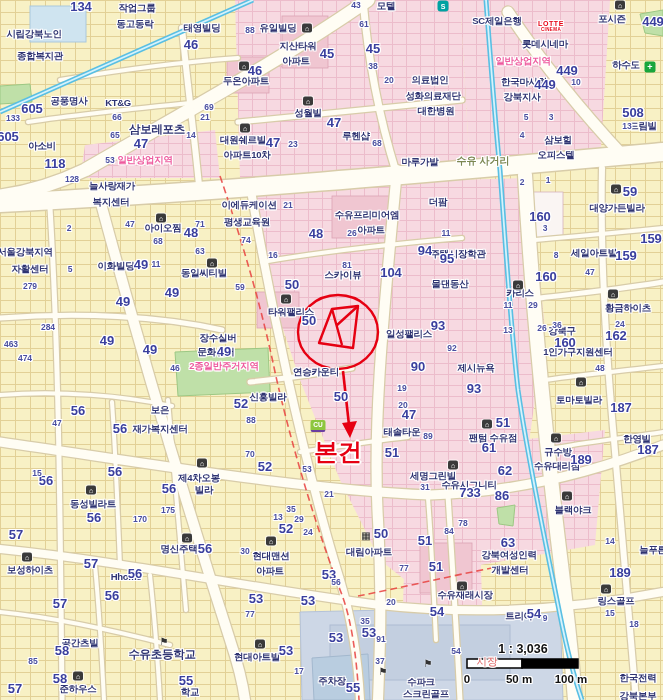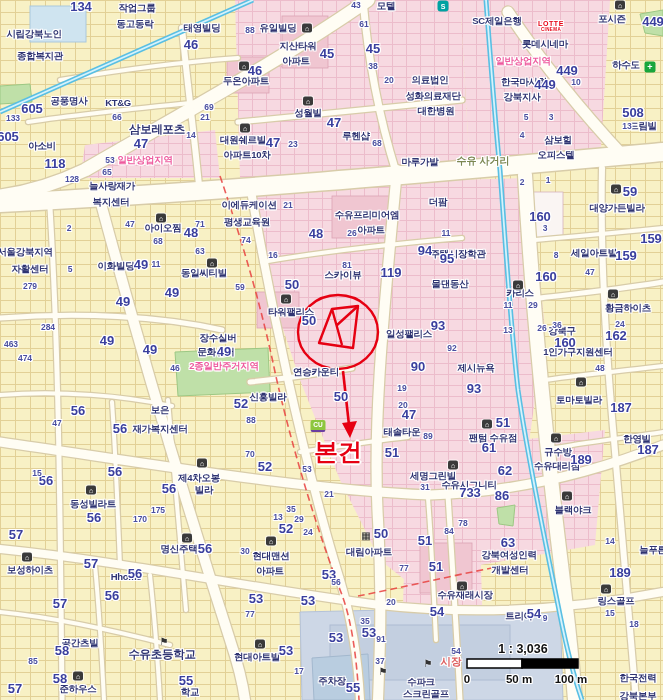--- a/index.html
+++ b/index.html
@@ -8,21 +8,21 @@
   #base{position:absolute;left:0;top:0;}
   .lbl{position:absolute;transform:translate(-50%,-50%);white-space:nowrap;line-height:1;
        font-family:"Liberation Sans",sans-serif;
        text-shadow:-1px 0 #fff,1px 0 #fff,0 -1px #fff,0 1px #fff,-1px -1px #fff,1px 1px #fff,-1px 1px #fff,1px -1px #fff;}
   .n{font-size:9.5px;color:#2f3472;font-weight:600;letter-spacing:-0.3px;}
   .N{font-size:11.5px;color:#2f3472;font-weight:700;letter-spacing:-0.3px;}
   .u{font-size:8.5px;color:#4a4fa0;font-weight:600;}
   .U{font-size:13px;color:#3a3f9e;font-weight:800;}
   .z{font-size:9.5px;color:#ee5a9e;font-weight:700;letter-spacing:-0.3px;}
   .r{font-size:10px;color:#7b8751;font-weight:600;}
-  .m{font-size:10.5px;color:#de5f5f;font-weight:700;}
+  .m{font-size:10.5px;color:#de5f5f;font-weight:400;margin-left:36px;}
   .l1{font-size:7px;color:#e60012;font-weight:900;letter-spacing:.6px;}
   .l2{font-size:4.5px;color:#e60012;font-weight:700;letter-spacing:.4px;}
   .sc{font-size:11.5px;color:#111;font-weight:600;}
   .scT{font-size:12.5px;color:#111;font-weight:600;}
   .redlbl{position:absolute;transform:translate(-50%,-50%);font-size:24px;font-weight:900;color:#e60012;
        white-space:nowrap;line-height:1;
        text-shadow:-2px 0 #fff,2px 0 #fff,0 -2px #fff,0 2px #fff,-1px -1px #fff,1px 1px #fff,-1px 1px #fff,1px -1px #fff;}
   .ic{position:absolute;transform:translate(-50%,-50%);line-height:1;}
   .ic-b{width:10px;height:9px;background:#3a3a3a;color:#fff;font-size:7px;line-height:9px;text-align:center;
         border-radius:2px;box-shadow:0 0 0 1px rgba(255,255,255,.7);}
@@ -310,21 +310,21 @@
       <div class="lbl U" style="left: 172px; top: 292px;">49</div>
       <div class="lbl U" style="left: 123px; top: 301px;">49</div>
       <div class="lbl U" style="left: 107px; top: 340px;">49</div>
       <div class="lbl U" style="left: 141px; top: 264px;">49</div>
       <div class="lbl U" style="left: 150px; top: 349px;">49</div>
       <div class="lbl U" style="left: 224px; top: 351px;">49</div>
       <div class="lbl U" style="left: 292px; top: 284px;">50</div>
       <div class="lbl U" style="left: 309px; top: 320px;">50</div>
       <div class="lbl U" style="left: 341px; top: 396px;">50</div>
       <div class="lbl U" style="left: 381px; top: 533px;">50</div>
-      <div class="lbl U" style="left: 391px; top: 272px;">119</div>
+      <div class="lbl U" style="left: 391px; top: 272px;">104</div>
       <div class="lbl U" style="left: 438px; top: 325px;">93</div>
       <div class="lbl U" style="left: 474px; top: 388px;">93</div>
       <div class="lbl U" style="left: 418px; top: 366px;">90</div>
       <div class="lbl U" style="left: 447px; top: 258px;">95</div>
       <div class="lbl U" style="left: 425px; top: 250px;">94</div>
       <div class="lbl U" style="left: 540px; top: 216px;">160</div>
       <div class="lbl U" style="left: 546px; top: 276px;">160</div>
       <div class="lbl U" style="left: 565px; top: 342px;">160</div>
       <div class="lbl U" style="left: 616px; top: 335px;">162</div>
       <div class="lbl U" style="left: 626px; top: 255px;">159</div>
@@ -379,21 +379,21 @@
       <div class="lbl u" style="left: 72px; top: 179px;">128</div>
       <div class="lbl u" style="left: 25px; top: 358px;">474</div>
       <div class="lbl u" style="left: 130px; top: 224px;">47</div>
       <div class="lbl u" style="left: 158px; top: 241px;">68</div>
       <div class="lbl u" style="left: 200px; top: 224px;">71</div>
       <div class="lbl u" style="left: 200px; top: 251px;">63</div>
       <div class="lbl u" style="left: 156px; top: 264px;">11</div>
       <div class="lbl u" style="left: 69px; top: 228px;">2</div>
       <div class="lbl u" style="left: 70px; top: 269px;">5</div>
       <div class="lbl u" style="left: 117px; top: 117px;">66</div>
-      <div class="lbl u" style="left: 107px; top: 135px; margin-top: 37px;">65</div>
+      <div class="lbl u" style="left: 115px; top: 135px;">65</div>
       <div class="lbl u" style="left: 191px; top: 135px;">14</div>
       <div class="lbl u" style="left: 205px; top: 117px;">21</div>
       <div class="lbl u" style="left: 209px; top: 107px;">69</div>
       <div class="lbl u" style="left: 110px; top: 160px;">53</div>
       <div class="lbl u" style="left: 288px; top: 205px;">21</div>
       <div class="lbl u" style="left: 246px; top: 240px;">74</div>
       <div class="lbl u" style="left: 273px; top: 255px;">16</div>
       <div class="lbl u" style="left: 250px; top: 30px;">88</div>
       <div class="lbl u" style="left: 364px; top: 24px;">61</div>
       <div class="lbl u" style="left: 356px; top: 5px;">43</div>
@@ -424,21 +424,21 @@
       <div class="lbl u" style="left: 391px; top: 602px;">20</div>
       <div class="lbl u" style="left: 336px; top: 582px;">56</div>
       <div class="lbl u" style="left: 308px; top: 532px;">24</div>
       <div class="lbl u" style="left: 245px; top: 551px;">30</div>
       <div class="lbl u" style="left: 299px; top: 671px;">17</div>
       <div class="lbl u" style="left: 380px; top: 661px;">37</div>
       <div class="lbl u" style="left: 381px; top: 639px;">91</div>
       <div class="lbl u" style="left: 365px; top: 621px;">35</div>
       <div class="lbl u" style="left: 37px; top: 473px;">15</div>
       <div class="lbl u" style="left: 57px; top: 423px;">47</div>
-      <div class="lbl u" style="left: 158px; top: 510px; text-align: right;">175</div>
+      <div class="lbl u" style="left: 168px; top: 510px; text-align: right;">175</div>
       <div class="lbl u" style="left: 140px; top: 519px;">170</div>
       <div class="lbl u" style="left: 175px; top: 368px;">46</div>
       <div class="lbl u" style="left: 33px; top: 661px;">85</div>
       <div class="lbl u" style="left: 508px; top: 305px;">11</div>
       <div class="lbl u" style="left: 533px; top: 305px;">29</div>
       <div class="lbl u" style="left: 508px; top: 330px;">13</div>
       <div class="lbl u" style="left: 542px; top: 328px;">26</div>
       <div class="lbl u" style="left: 557px; top: 325px;">36</div>
       <div class="lbl u" style="left: 620px; top: 324px;">24</div>
       <div class="lbl u" style="left: 590px; top: 272px;">47</div>

